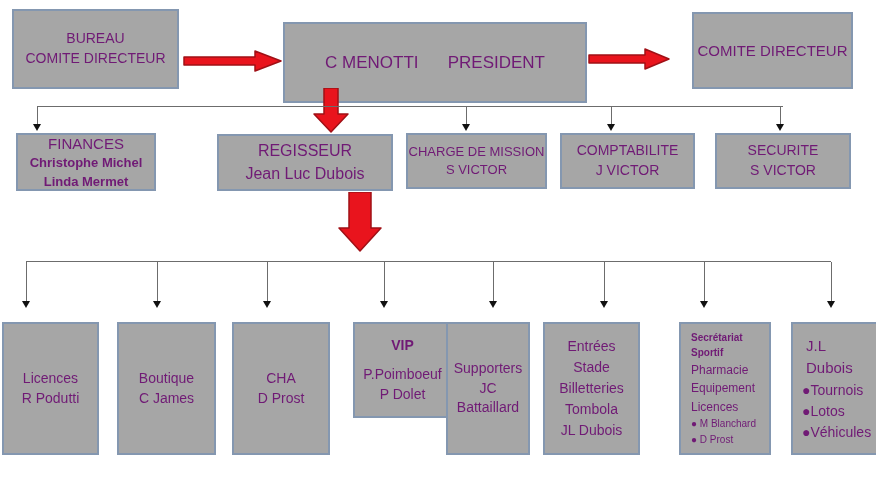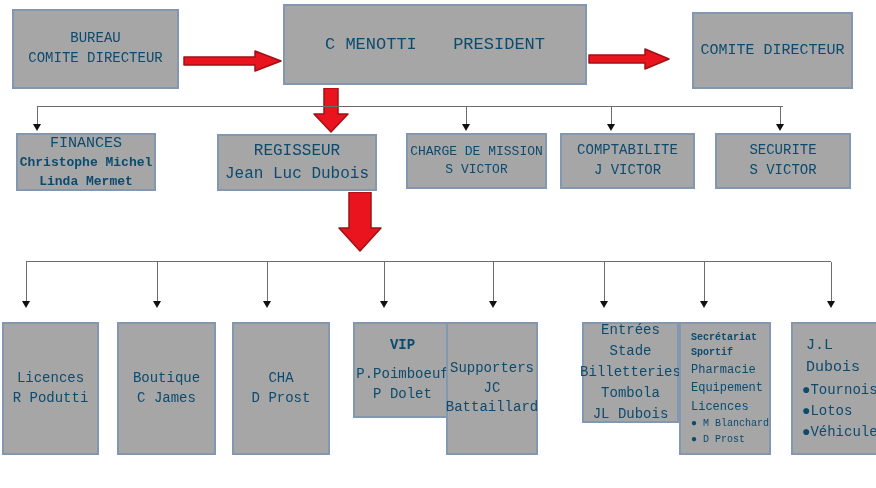--- a/index.html
+++ b/index.html
@@ -1,18 +1,18 @@
 <!DOCTYPE html>
 <html><head>
 <meta charset="utf-8">
 <style>
   html,body{margin:0;padding:0;background:#fff;}
   #stage{
     position:relative;width:876px;height:488px;overflow:hidden;background:#ffffff;
-    font-family:Liberation Mono, monospace;color:#0c4a6e;
+    font-family:Liberation Sans, sans-serif;color:#701a75;
   }
   .box{
     position:absolute;box-sizing:border-box;
     background:#a6a6a6;border:2px solid #8497b0;
     display:flex;flex-direction:column;align-items:center;justify-content:center;
     text-align:center;font-size:14px;line-height:1.4;
   }
   .left-align{align-items:flex-start;text-align:left;}
   .hline{position:absolute;height:1px;background:#6c6c6c;}
   .drop{position:absolute;width:1px;background:#6c6c6c;}
@@ -33,21 +33,21 @@
 </head>
 <body>
 
 <div id="stage">
 
   <div class="box" style="left:12px;top:9px;width:167px;height:80px;">
     <span>BUREAU</span>
     <span>COMITE DIRECTEUR</span>
   </div>
 
-  <div class="box t17" style="left:283px;top:4px;width:304px;height:81px;flex-direction:row;justify-content:space-between;padding:0 40px;">
+  <div class="box t17" style="left:283px;top:22px;width:304px;height:81px;flex-direction:row;justify-content:space-between;padding:0 40px;">
     <span>C MENOTTI</span>
     <span>PRESIDENT</span>
   </div>
 
   <div class="box t15" style="left:692px;top:12px;width:161px;height:77px;">
     <span>COMITE DIRECTEUR</span>
   </div>
 
   <svg class="redarrow" style="left:183px;top:49px;" width="100" height="24" viewBox="0 0 100 24">
     <polygon points="1,8 72,8 72,2 98,12 72,22 72,16 1,16"></polygon>
@@ -67,21 +67,21 @@
   <div class="drop" style="left:466px;top:107px;height:17px;"></div>
   <div class="drop" style="left:611px;top:107px;height:17px;"></div>
   <div class="drop" style="left:780px;top:107px;height:17px;"></div>
 
   <div class="box" style="left:16px;top:133px;width:140px;height:58px;">
     <span class="t15">FINANCES</span>
     <span class="small-bold">Christophe Michel</span>
     <span class="small-bold">Linda Mermet</span>
   </div>
 
-  <div class="box t16" style="left:217px;top:134px;width:160px;height:57px;">
+  <div class="box t16" style="left:217px;top:134px;width:176px;height:57px;">
     <span>REGISSEUR</span>
     <span>Jean Luc Dubois</span>
   </div>
 
   <div class="box t13" style="left:406px;top:133px;width:141px;height:56px;">
     <span>CHARGE DE MISSION</span>
     <span>S VICTOR</span>
   </div>
 
   <div class="box" style="left:560px;top:133px;width:135px;height:56px;">
@@ -118,26 +118,26 @@
     <span>CHA</span>
     <span>D Prost</span>
   </div>
 
   <div class="box" style="left:337px;top:322px;width:99px;height:96px;margin-left:16px;">
     <span class="bold">VIP</span>
     <span class="gap10">P.Poimboeuf</span>
     <span>P Dolet</span>
   </div>
 
-  <div class="box" style="left:446px;top:322px;width:92px;height:133px;">
+  <div class="box" style="left:446px;top:322px;width:84px;height:133px;">
     <span>Supporters</span>
     <span>JC Battaillard</span>
   </div>
 
-  <div class="box" style="left:582px;top:322px;width:97px;height:101px;line-height:1.5;">
+  <div class="box" style="left:543px;top:322px;width:97px;height:133px;line-height:1.5;">
     <span>Entrées</span>
     <span>Stade</span>
     <span>Billetteries</span>
     <span>Tombola</span>
     <span>JL Dubois</span>
   </div>
 
   <div class="box left-align" style="left:679px;top:322px;width:92px;height:133px;padding-left:10px;font-size:12px;line-height:1.55;">
     <span class="bold" style="font-size:10px;">Secrétariat Sportif</span>
     <span>Pharmacie</span>

